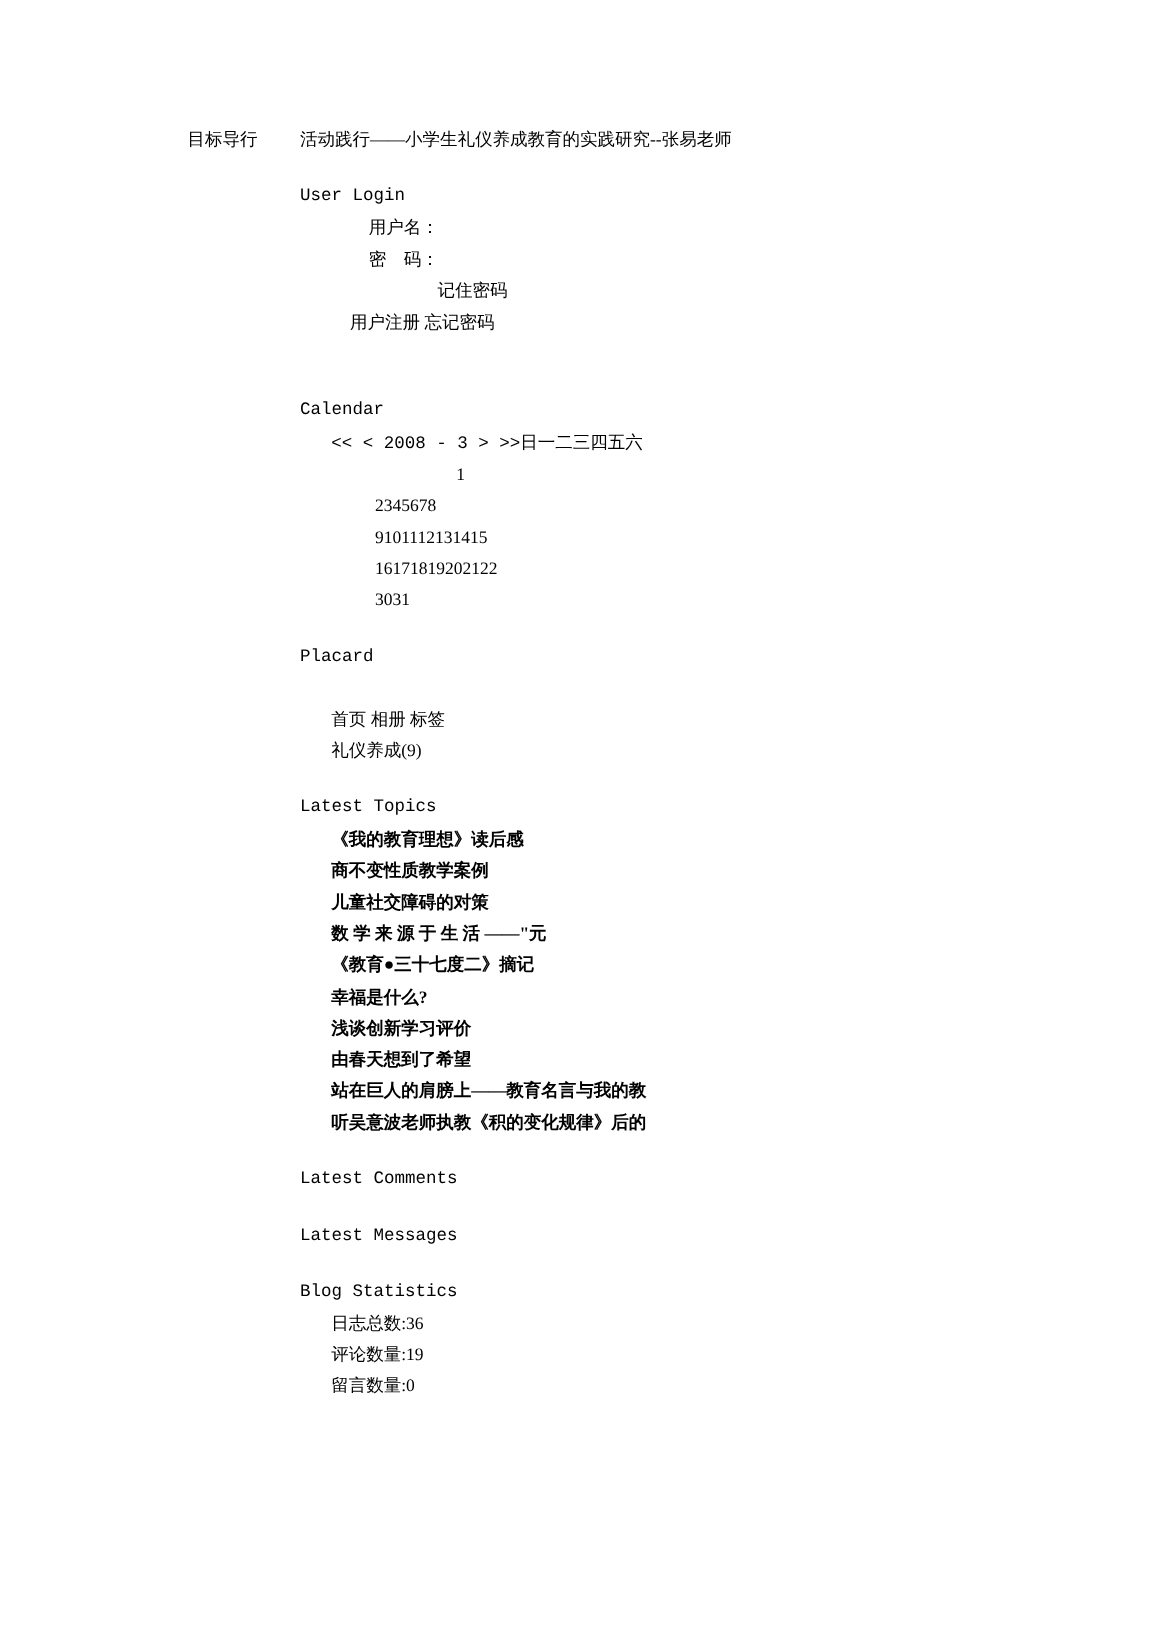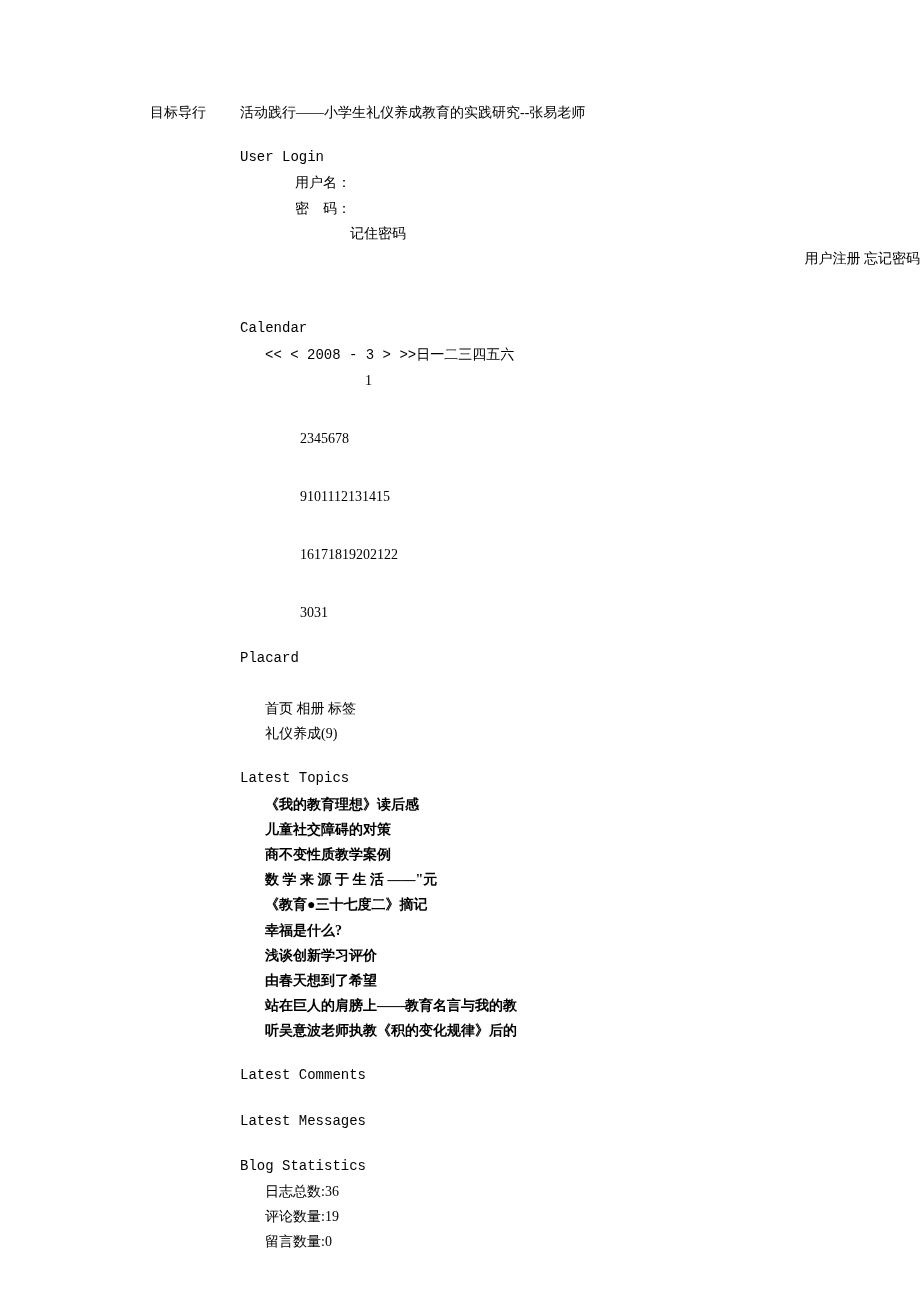--- a/index.html
+++ b/index.html
@@ -33,21 +33,20 @@
       margin-top: 20px;
     }
     .mono {
       font-family: "Courier New", monospace;
     }
     .calendar-nav {
       padding-left: 25px;
     }
     .calendar-row {
       padding-left: 60px;
-      margin-top: 33px;
     }
     .nav-links {
       padding-left: 25px;
     }
     .topic-item {
       padding-left: 25px;
       font-weight: bold;
     }
     .stat-item {
       padding-left: 25px;
@@ -69,21 +68,21 @@
     <div class="section-header mono">User Login</div>
     <div class="login-row">
       <span>用户名：</span>
     </div>
     <div class="login-row">
       <span>密　码：</span>
     </div>
     <div style="padding-left: 110px;">
       <span>记住密码</span>
     </div>
-    <div style="padding-left: 40px; text-align: right;">
+    <div style="padding-left: 40px;">
       <span>用户注册</span>
       <span> </span>
       <span>忘记密码</span>
     </div>
 
     <br>
 
     <div class="section-header mono">Calendar</div>
     <div class="calendar-nav">
       <span class="mono">&lt;&lt;  &lt; 2008 - 3 &gt;  &gt;&gt;日一二三四五六</span>
@@ -114,22 +113,22 @@
       <span>相册</span>
       <span> </span>
       <span>标签</span>
     </div>
     <div class="nav-links">
       <span>礼仪养成(9)</span>
     </div>
 
     <div class="section-header mono">Latest Topics</div>
     <div class="topic-item"><span>《我的教育理想》读后感</span></div>
+    <div class="topic-item"><span>商不变性质教学案例</span></div>
     <div class="topic-item"><span>儿童社交障碍的对策</span></div>
-    <div class="topic-item"><span>商不变性质教学案例</span></div>
     <div class="topic-item"><span>数 学 来 源 于 生 活 ——"元</span></div>
     <div class="topic-item"><span>《教育●三十七度二》摘记</span></div>
     <div class="topic-item"><span>幸福是什么?</span></div>
     <div class="topic-item"><span>浅谈创新学习评价</span></div>
     <div class="topic-item"><span>由春天想到了希望</span></div>
     <div class="topic-item"><span>站在巨人的肩膀上——教育名言与我的教</span></div>
     <div class="topic-item"><span>听吴意波老师执教《积的变化规律》后的</span></div>
 
     <div class="section-header mono">Latest Comments</div>
 

